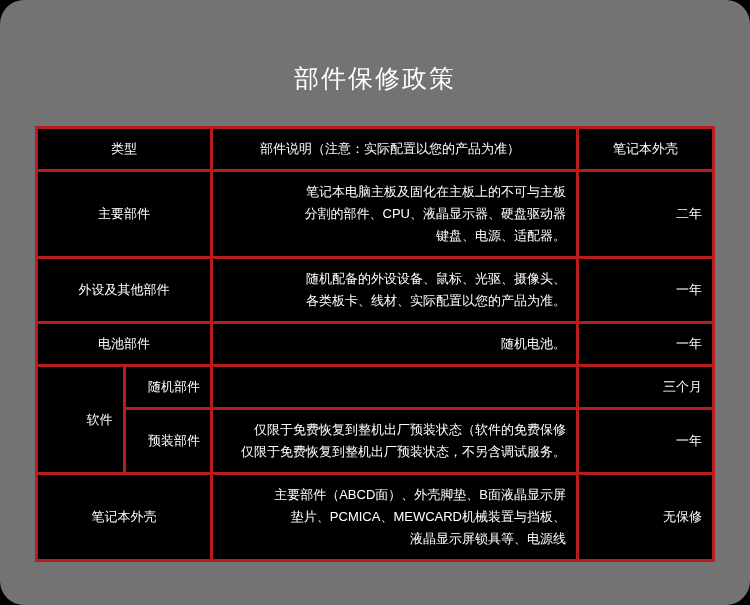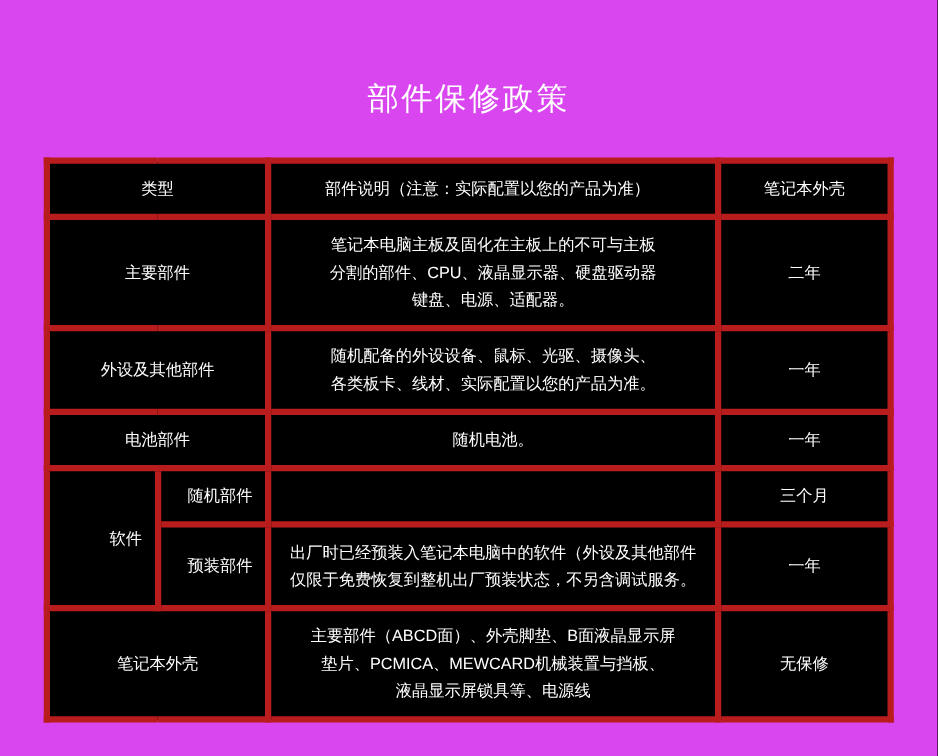--- a/index.html
+++ b/index.html
@@ -11,54 +11,55 @@
     width: 750px;
     height: 605px;
     font-family: "Liberation Sans", sans-serif;
     color: #ffffff;
     overflow: hidden;
   }
   .page {
     width: 750px;
     height: 605px;
     position: relative;
-    background: #d946ef;
+    background: #737373;
+    border-radius: 24px;
   }
   .title {
     text-align: center;
     font-size: 25px;
     letter-spacing: 2px;
     color: #ffffff;
     padding-top: 62px;
     font-weight: normal;
     margin: 0;
   }
   .table-wrap {
     margin: 31px auto 0 auto;
     width: 680px;
   }
   table.warranty {
     border-collapse: collapse;
     width: 680px;
     table-layout: fixed;
   }
   table.warranty td {
-    border: 5px solid #b91c1c;
+    border: 3px solid #b91c1c;
     color: #ffffff;
     font-size: 13px;
     line-height: 22px;
     vertical-align: middle;
     padding: 9px 10px;
     background: #000000;
   }
   .c-type { width: 152px; text-align: center; }
   .c-type-a { width: 76px; text-align: right; }
   .c-type-b { width: 76px; text-align: right; }
-  .c-desc { text-align: center; padding-left: 14px; }
-  .c-term { width: 113px; text-align: center; }
+  .c-desc { text-align: right; padding-left: 14px; }
+  .c-term { width: 113px; text-align: right; }
   .head td {
     text-align: center;
     padding-top: 11px;
     padding-bottom: 11px;
   }
   .head .c-desc { text-align: center; padding-left: 1px; }
   .desc-line { display: block; white-space: nowrap; }
   .tall { height: 74px; }
   .mid { height: 52px; }
   .short { height: 32px; }
@@ -110,21 +111,21 @@
         <tr class="soft-row">
           <td class="c-type-a" rowspan="2">软件</td>
           <td class="c-type-b">随机部件</td>
           <td class="c-desc"></td>
           <td class="c-term">三个月</td>
         </tr>
 
         <tr class="mid">
           <td class="c-type-b">预装部件</td>
           <td class="c-desc">
-            <span class="desc-line">出厂时已经预装入笔记本电脑中的软件（外设及其他部件</span>
+            <span class="desc-line">仅限于免费恢复到整机出厂预装状态（软件的免费保修</span>
             <span class="desc-line">仅限于免费恢复到整机出厂预装状态，不另含调试服务。</span>
           </td>
           <td class="c-term">一年</td>
         </tr>
 
         <tr class="tall">
           <td class="c-type" colspan="2">笔记本外壳</td>
           <td class="c-desc">
             <span class="desc-line">主要部件（ABCD面）、外壳脚垫、B面液晶显示屏</span>
             <span class="desc-line">垫片、PCMICA、MEWCARD机械装置与挡板、</span>

